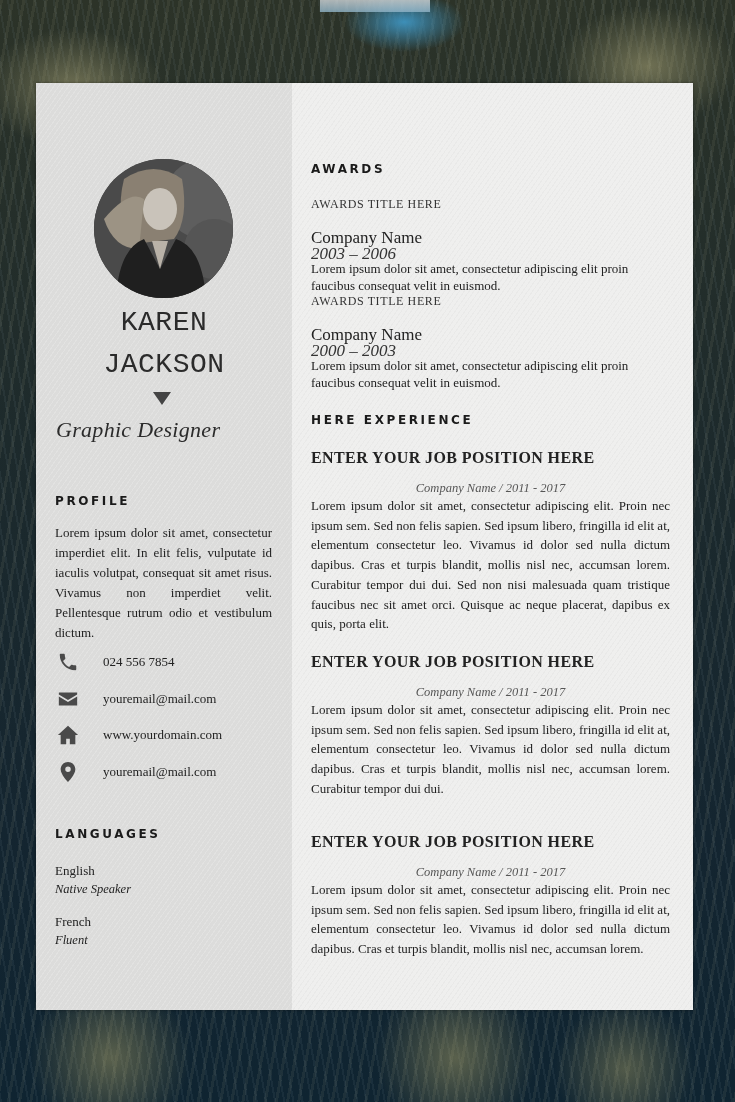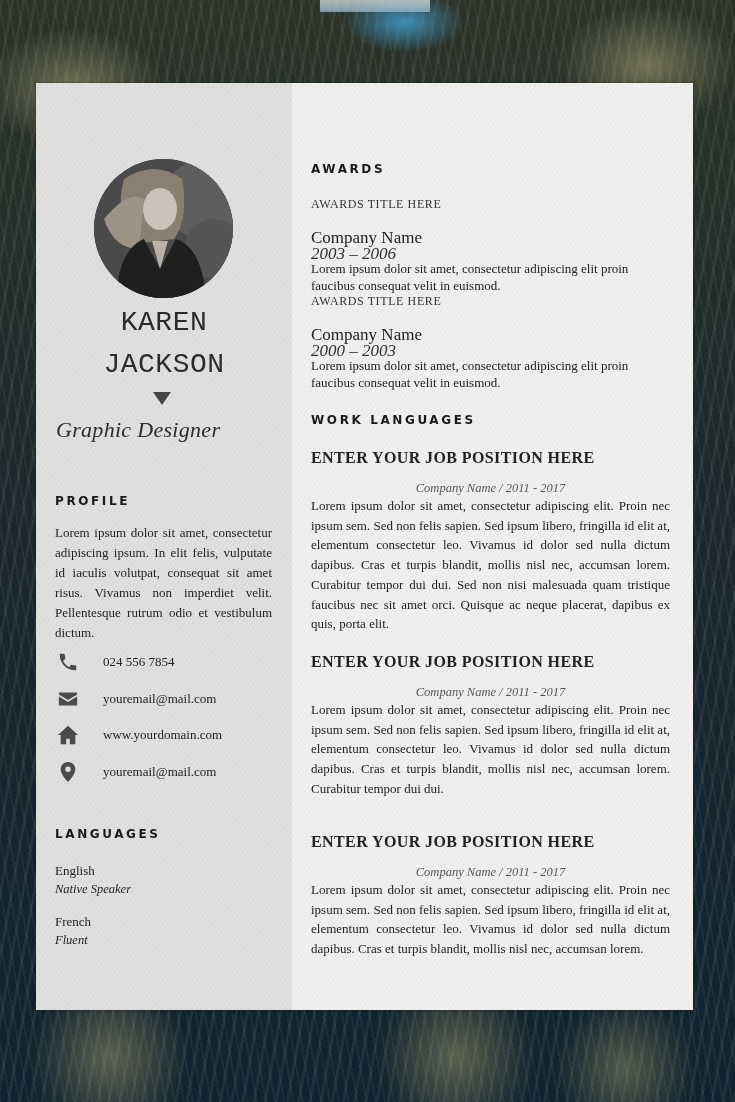--- a/index.html
+++ b/index.html
@@ -126,21 +126,21 @@
         <path d="M22 139 Q25 90 50 80 L66 110 L82 80 Q108 88 112 139Z" fill="#1f1f1f"></path>
         <path d="M58 82 L66 110 L74 82Z" fill="#b9b2a8"></path>
       </svg>
     </div>
     <div class="name first">KAREN</div>
     <div class="name last">JACKSON</div>
     <div class="tri"></div>
     <div class="title-script">Graphic Designer</div>
 
     <div class="section-h profile-h">PROFILE</div>
-    <div class="profile-text">Lorem ipsum dolor sit amet, consectetur adipiscing ipsum. In elit felis, vulputate id iaculis volutpat, consequat sit amet risus. Vivamus non imperdiet velit. Pellentesque rutrum odio et vestibulum dictum.</div>
+    <div class="profile-text">Lorem ipsum dolor sit amet, consectetur imperdiet elit. In elit felis, vulputate id iaculis volutpat, consequat sit amet risus. Vivamus non imperdiet velit. Pellentesque rutrum odio et vestibulum dictum.</div>
 
     <div class="contact" style="top:567px">
       <span class="ic">
         <svg viewBox="0 0 24 24">
             <path d="M6.6 10.8c1.4 2.8 3.8 5.1 6.6 6.6l2.2-2.2c.3-.3.7-.4 1-.2 1.1.4 2.3.6 3.6.6.6 0 1 .4 1 1V20c0 .6-.4 1-1 1C10.6 21 3 13.4 3 4c0-.6.4-1 1-1h3.5c.6 0 1 .4 1 1 0 1.3.2 2.5.6 3.6.1.3 0 .7-.2 1L6.6 10.8z"></path>
           </svg>
       </span>
       <span class="txt">024 556 7854</span>
     </div>
     <div class="contact" style="top:604px">
@@ -188,21 +188,21 @@
       <div class="ad">2003 – 2006</div>
       <div class="ab">Lorem ipsum dolor sit amet, consectetur adipiscing elit proin faucibus consequat velit in euismod.</div>
     </div>
     <div class="award" style="top:210px">
       <div class="at">AWARDS TITLE HERE</div>
       <div class="ac">Company Name</div>
       <div class="ad">2000 – 2003</div>
       <div class="ab">Lorem ipsum dolor sit amet, consectetur adipiscing elit proin faucibus consequat velit in euismod.</div>
     </div>
 
-    <div class="section-h work-h">WORK LANGUAGES</div>
+    <div class="section-h work-h">HERE EXPERIENCE</div>
 
     <div class="job" style="top:367px">
       <div class="jt">ENTER YOUR JOB POSITION HERE</div>
       <div class="jc">Company Name / 2011 - 2017</div>
       <div class="jb">Lorem ipsum dolor sit amet, consectetur adipiscing elit. Proin nec ipsum sem. Sed non felis sapien. Sed ipsum libero, fringilla id elit at, elementum consectetur leo. Vivamus id dolor sed nulla dictum dapibus. Cras et turpis blandit, mollis nisl nec, accumsan lorem. Curabitur tempor dui dui. Sed non nisi malesuada quam tristique faucibus nec sit amet orci. Quisque ac neque placerat, dapibus ex quis, porta elit.</div>
     </div>
     <div class="job" style="top:571px">
       <div class="jt">ENTER YOUR JOB POSITION HERE</div>
       <div class="jc">Company Name / 2011 - 2017</div>
       <div class="jb">Lorem ipsum dolor sit amet, consectetur adipiscing elit. Proin nec ipsum sem. Sed non felis sapien. Sed ipsum libero, fringilla id elit at, elementum consectetur leo. Vivamus id dolor sed nulla dictum dapibus. Cras et turpis blandit, mollis nisl nec, accumsan lorem. Curabitur tempor dui dui.</div>

